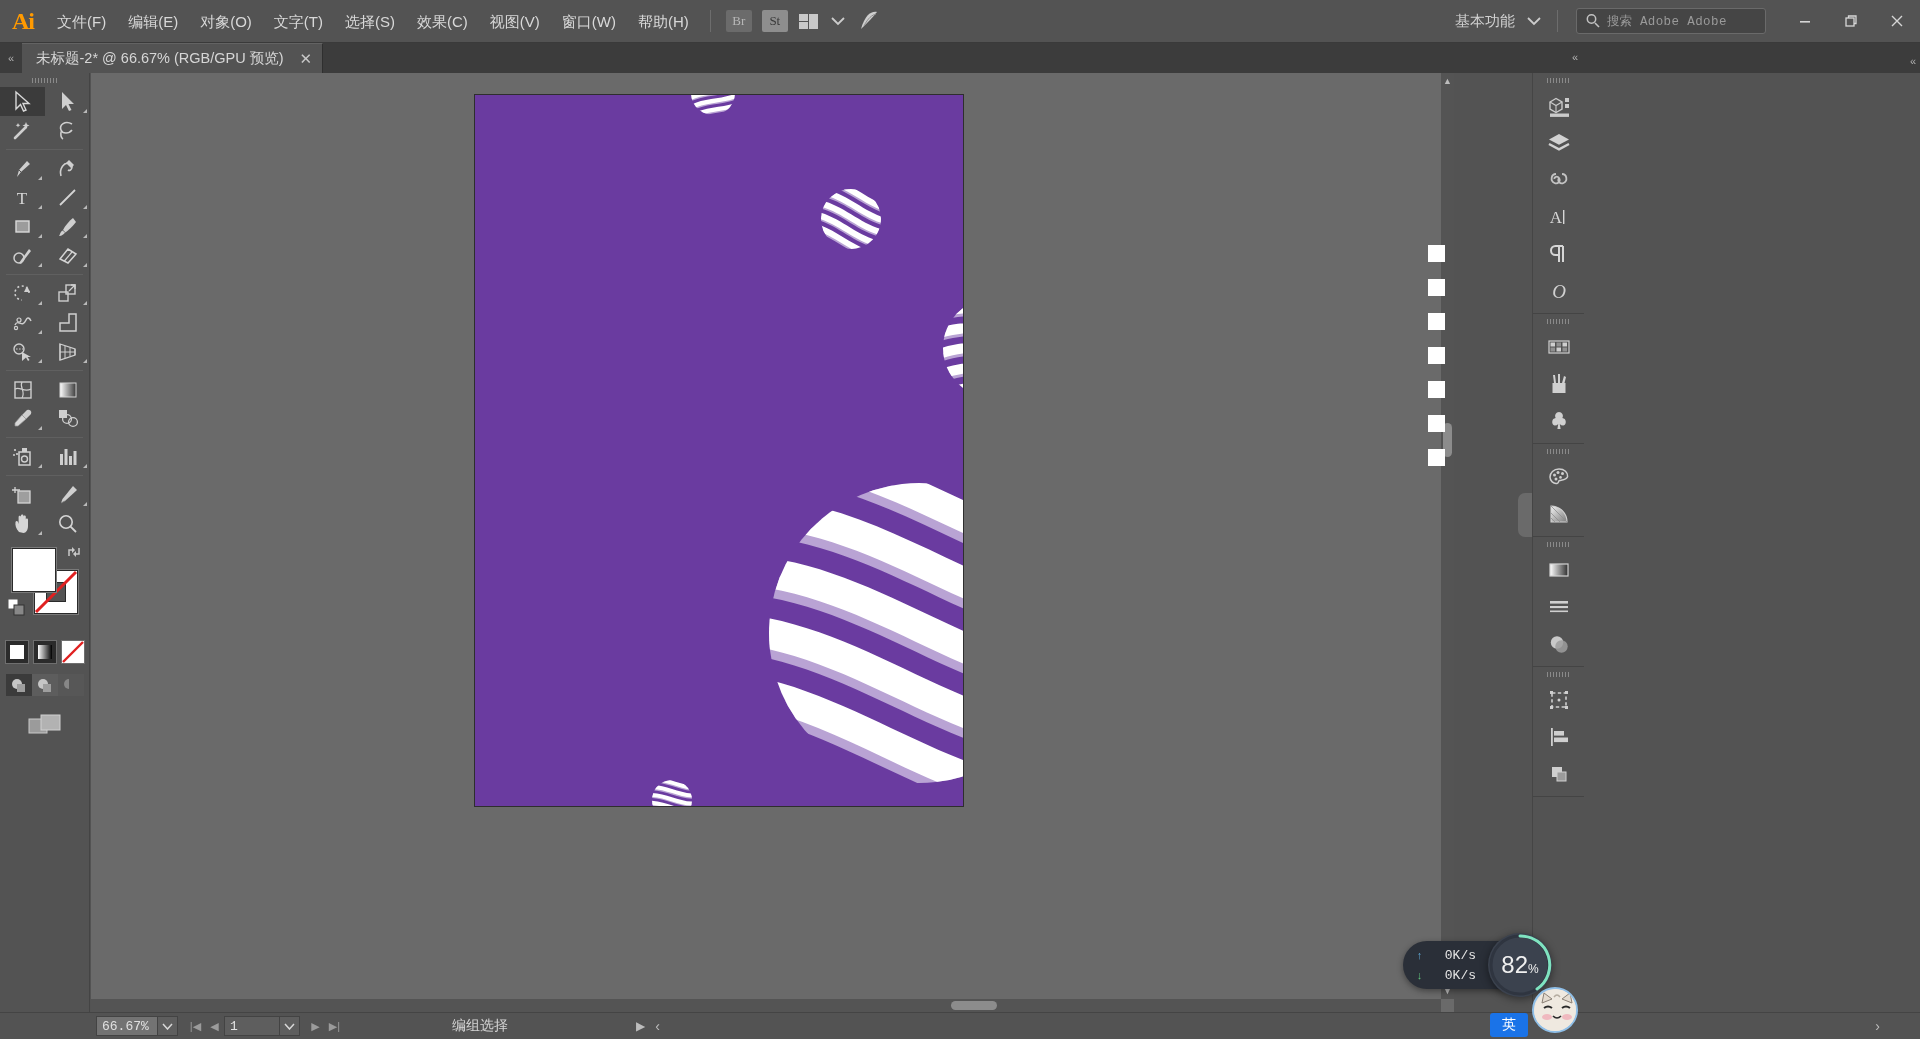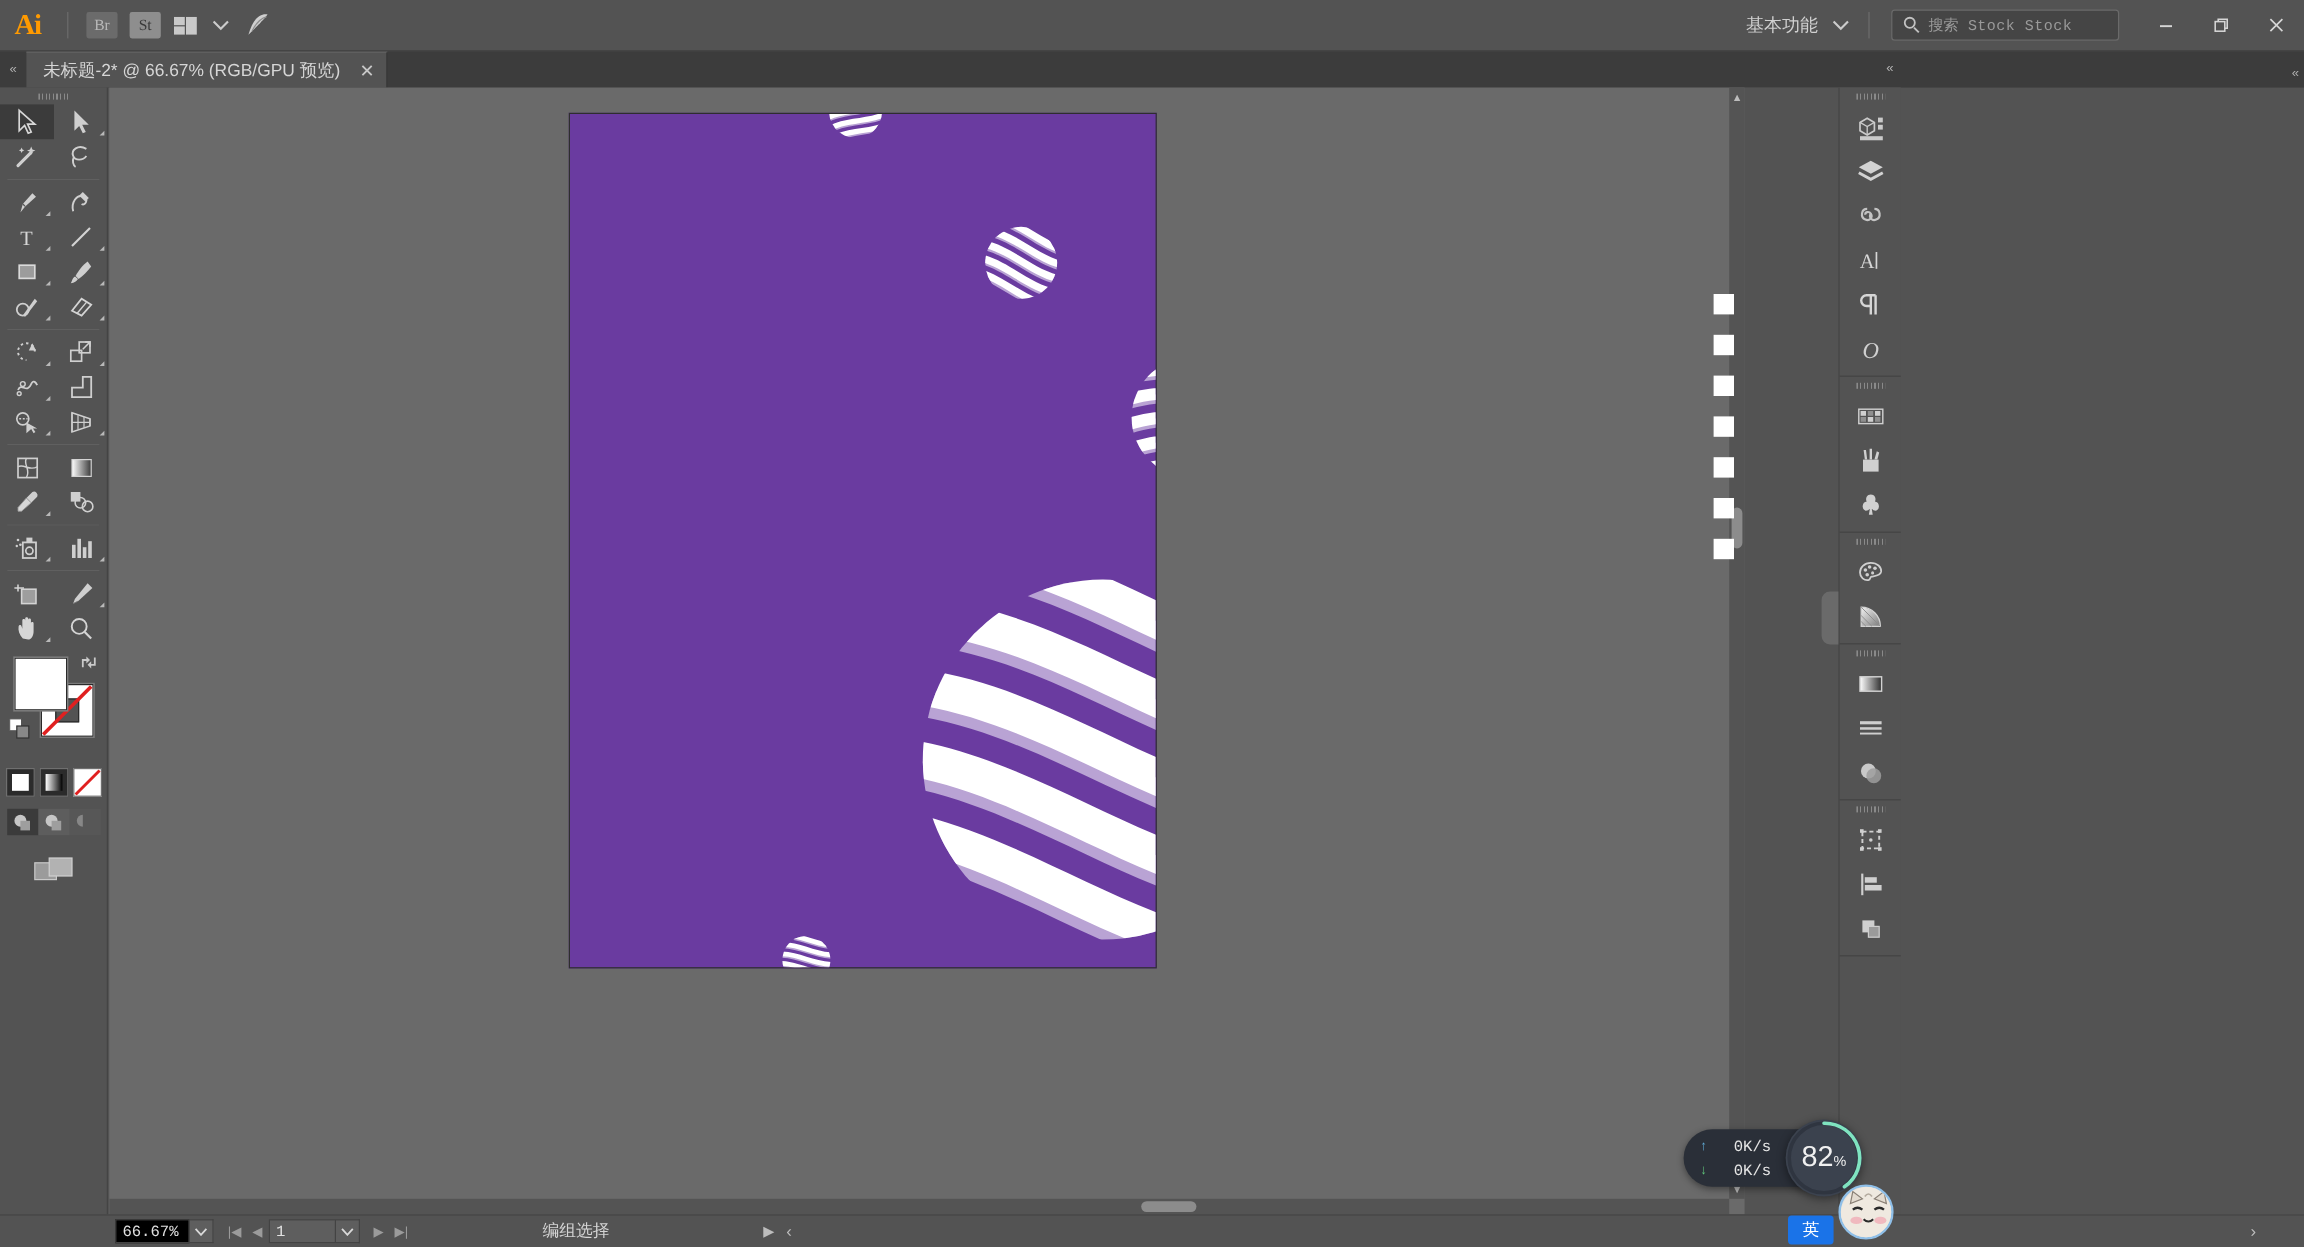--- a/index.html
+++ b/index.html
@@ -152,21 +152,21 @@
   .dock-handle { position:absolute; left:-0px; top: 420px; width: 14px; height: 44px;
     background:#6a6a6a; border-radius: 7px 0 0 7px; }
 
   
   .statusbar {
     position: absolute; left: 0; bottom: 0; width: 1920px; height: 27px;
     background: #535353; display: flex; align-items: center;
     border-top: 1px solid #444;
   }
   .sb-zoom {
-    margin-left: 96px; width: 62px; height: 20px; background: #000000;
+    margin-left: 96px; width: 62px; height: 20px; background: #737373;
     border: 1px solid #434343; color: #e0e0e0; font-size: 13px;
     display: flex; align-items: center; padding-left: 5px;
     font-family: "Liberation Mono", monospace;
   }
   .sb-drop { width: 20px; height: 20px; display:flex; align-items:center;
      justify-content:center; color:#d8d8d8; font-size:10px; background:#5e5e5e;
      border:1px solid #434343; border-left:none;}
   .sb-nav { width: 19px; height: 22px; display:flex; align-items:center;
      justify-content:center; color:#9b9b9b; font-size: 11px;}
   .sb-page { width: 56px; height: 20px; background:#5e5e5e; border:1px solid #434343;
@@ -206,20 +206,31 @@
     overflow:hidden;
   }
 </style>
 </head>
 <body>
 
 <div id="app">
 
   <div class="menubar">
     <div class="ai-logo">Ai</div>
+    <div id="menu-items" style="display:flex">
+        <div class="menu-item">文件(F)</div>
+        <div class="menu-item">编辑(E)</div>
+        <div class="menu-item">对象(O)</div>
+        <div class="menu-item">文字(T)</div>
+        <div class="menu-item">选择(S)</div>
+        <div class="menu-item">效果(C)</div>
+        <div class="menu-item">视图(V)</div>
+        <div class="menu-item">窗口(W)</div>
+        <div class="menu-item">帮助(H)</div>
+      </div>
     <div class="mb-sep"></div>
     <div class="mb-btn">Br</div>
     <div class="mb-btn" style="background:#8e8e8e;color:#3a3a3a;">St</div>
     <div class="mb-icon">
       <svg width="20" height="15" viewBox="0 0 20 15">
           <rect x="0" y="0" width="9" height="7" fill="#c9c9c9"></rect>
           <rect x="0" y="8" width="9" height="7" fill="#c9c9c9"></rect>
           <rect x="10" y="0" width="9" height="15" fill="#c9c9c9"></rect>
         </svg>
     </div>
@@ -240,21 +251,21 @@
       <svg width="14" height="10" viewBox="0 0 14 10">
           <path d="M1 2 L7 8 L13 2" stroke="#cccccc" stroke-width="1.8" fill="none"></path>
         </svg>
     </div>
     <div class="mb-sep"></div>
     <div class="search-box">
       <svg width="16" height="16" viewBox="0 0 16 16">
           <circle cx="6.5" cy="6" r="4.2" stroke="#c2c2c2" stroke-width="1.5" fill="none"></circle>
           <path d="M10 10 L14 14" stroke="#c2c2c2" stroke-width="1.6"></path>
         </svg>
-      <span class="search-ph"><span class="cn">搜索</span> <span>Stock Stock</span></span>
+      <span class="search-ph"><span class="cn">搜索</span> <span>Adobe Adobe</span></span>
     </div>
     <div class="winctl">
       <div class="wb">
         <svg width="14" height="14" viewBox="0 0 14 14">
             <rect x="2" y="7" width="10" height="1.6" fill="#d6d6d6"></rect>
           </svg>
       </div>
       <div class="wb">
         <svg width="14" height="14" viewBox="0 0 14 14">
             <rect x="2" y="4" width="8" height="8" stroke="#d6d6d6" stroke-width="1.3" fill="none"></rect>

